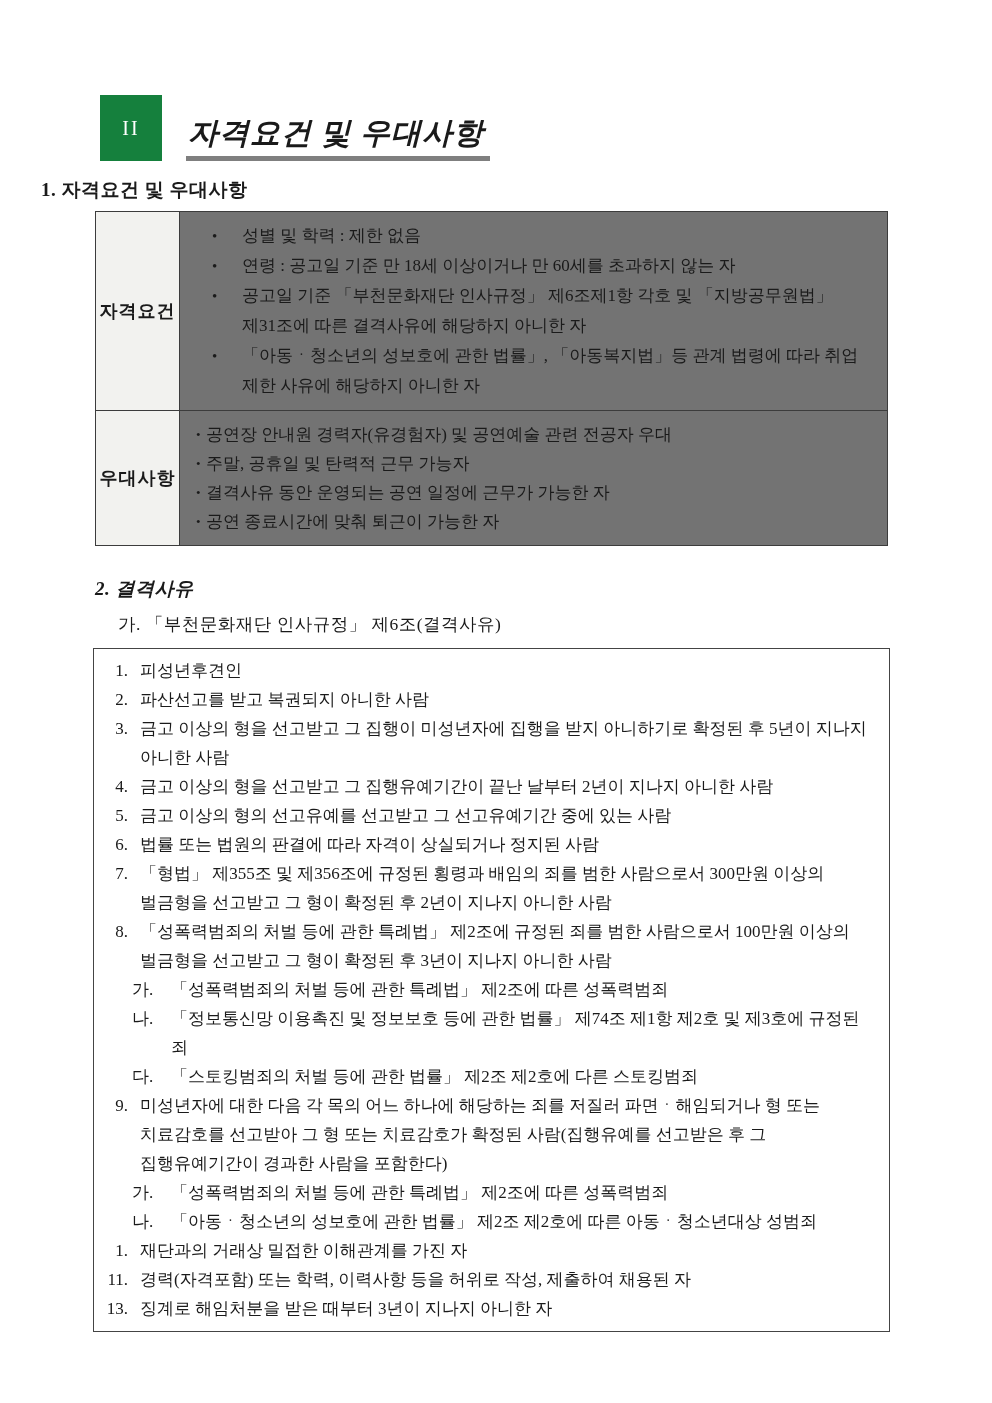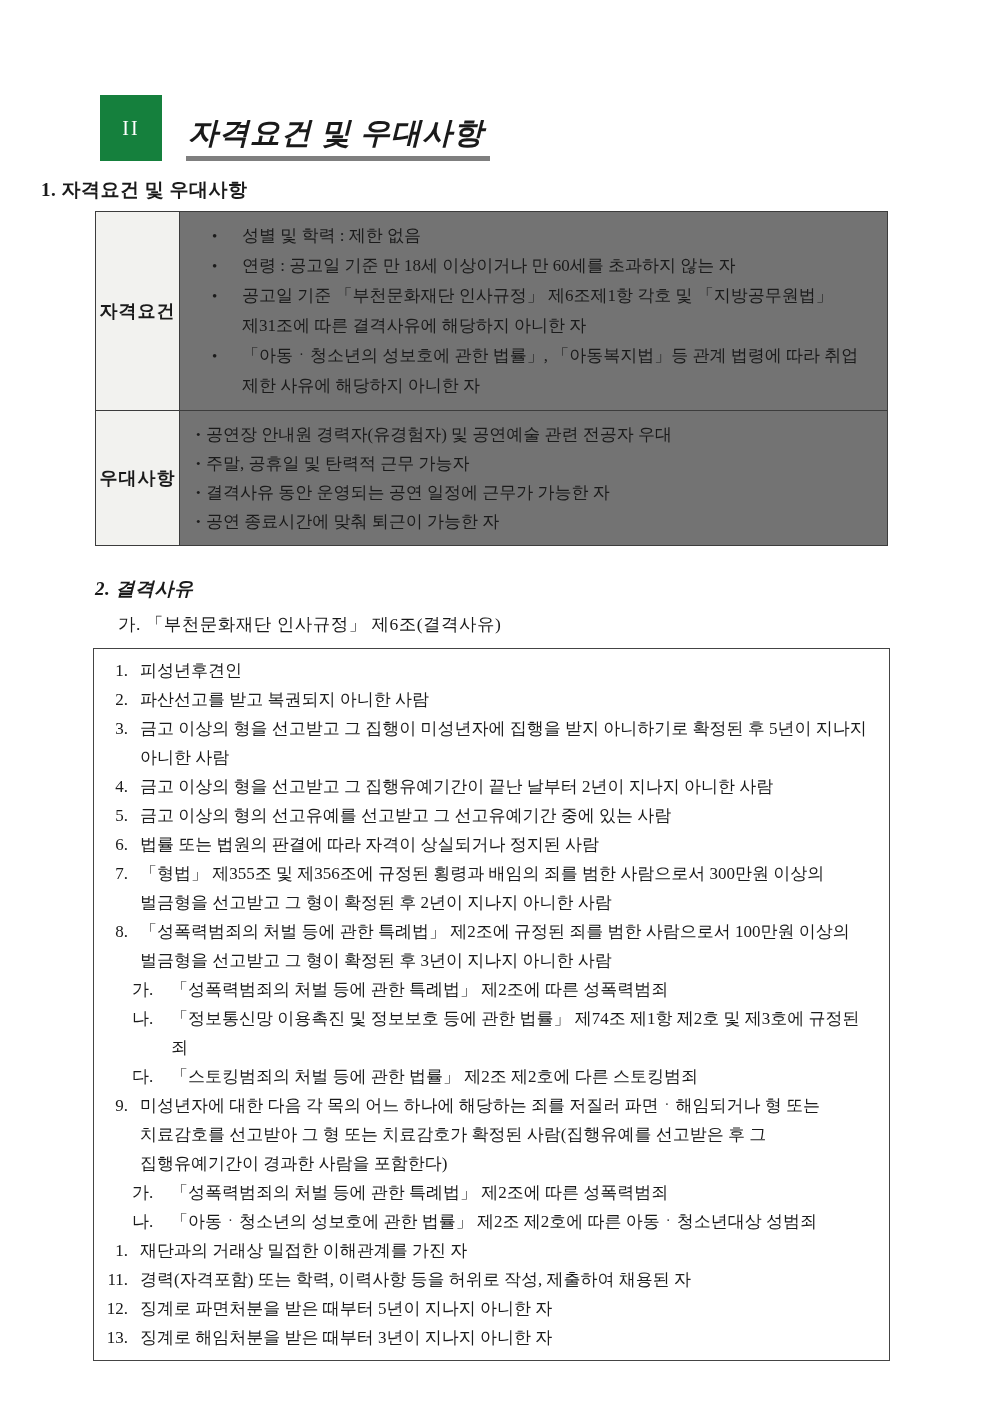--- a/index.html
+++ b/index.html
@@ -155,22 +155,18 @@
       </div>
       <div class="dq-row">
         <span class="num">1.</span>
         <span class="txt">재단과의 거래상 밀접한 이해관계를 가진 자</span>
       </div>
       <div class="dq-row">
         <span class="num">11.</span>
         <span class="txt">경력(자격포함) 또는 학력, 이력사항 등을 허위로 작성, 제출하여 채용된 자</span>
       </div>
       <div class="dq-row">
-        <span class="num">12.</span>
-        <span class="txt">징계로 파면처분을 받은 때부터 5년이 지나지 아니한 자</span>
-      </div>
-      <div class="dq-row">
         <span class="num">13.</span>
         <span class="txt">징계로 해임처분을 받은 때부터 3년이 지나지 아니한 자</span>
       </div>
     </div>
 
 </div>
 
 </body></html>

